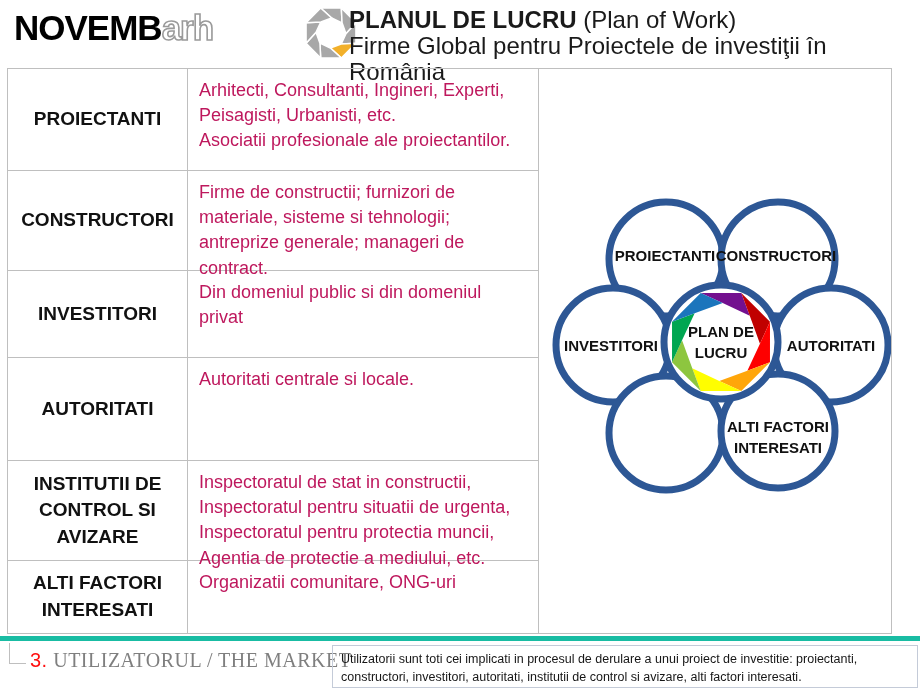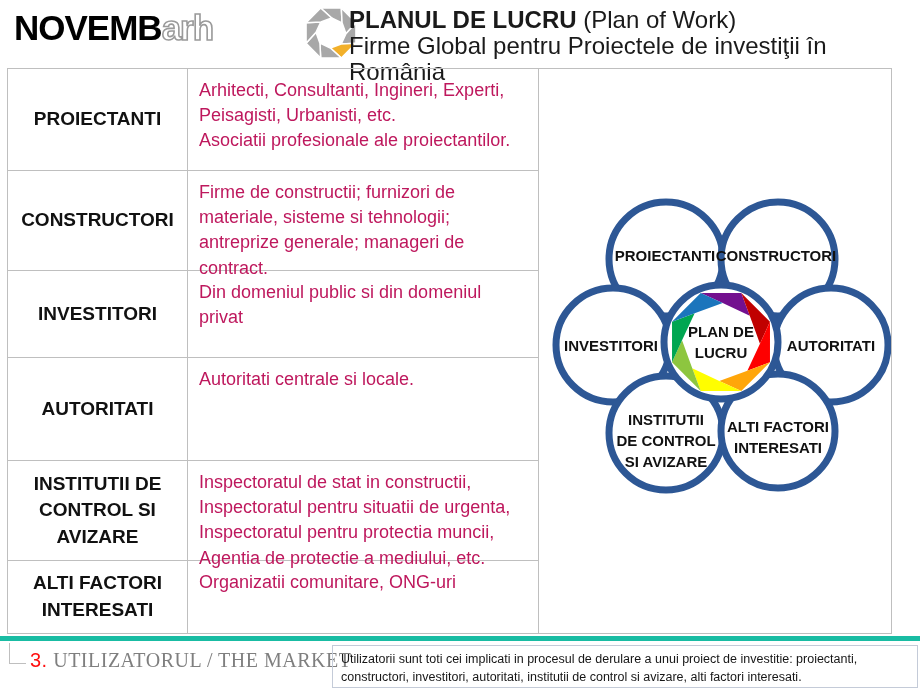--- a/index.html
+++ b/index.html
@@ -85,23 +85,20 @@
             <polygon points="20.28,48.97 -20.28,48.97 -28.75,26.35 -1.70,38.96" fill="#FFFE00"></polygon>
             <polygon points="-20.28,48.97 -48.97,20.28 -38.96,-1.70 -28.75,26.35" fill="#8DC63F"></polygon>
             <polygon points="-48.97,20.28 -48.97,-20.28 -26.35,-28.75 -38.96,-1.70" fill="#00A651"></polygon>
             <polygon points="-48.97,-20.28 -20.28,-48.97 1.70,-38.96 -26.35,-28.75" fill="#1B75BC"></polygon>
           </g>
       </svg>
       <div class="dlabel" style="left:126px;top:186px;">PROIECTANTI</div>
       <div class="dlabel" style="left:237px;top:186px;">CONSTRUCTORI</div>
       <div class="dlabel" style="left:72px;top:276px;">INVESTITORI</div>
       <div class="dlabel" style="left:292px;top:276px;">AUTORITATI</div>
-      <div class="dlabel" style="left:127px;top:371px;">INSTITUTII
-DE CONTROL
-SI AVIZARE</div>
       <div class="dlabel" style="left:239px;top:368px;text-align:center;">ALTI FACTORI
 INTERESATI</div>
       <div class="dlabel" style="left:182px;top:273px;">PLAN DE
 LUCRU</div>
     </div>
 
     <div class="cell lbl">PROIECTANTI</div>
     <div class="cell desc">Arhitecti, Consultanti, Ingineri, Experti, Peisagisti, Urbanisti, etc.
 Asociatii profesionale ale proiectantilor.</div>
     <div class="cell lbl">CONSTRUCTORI</div>

